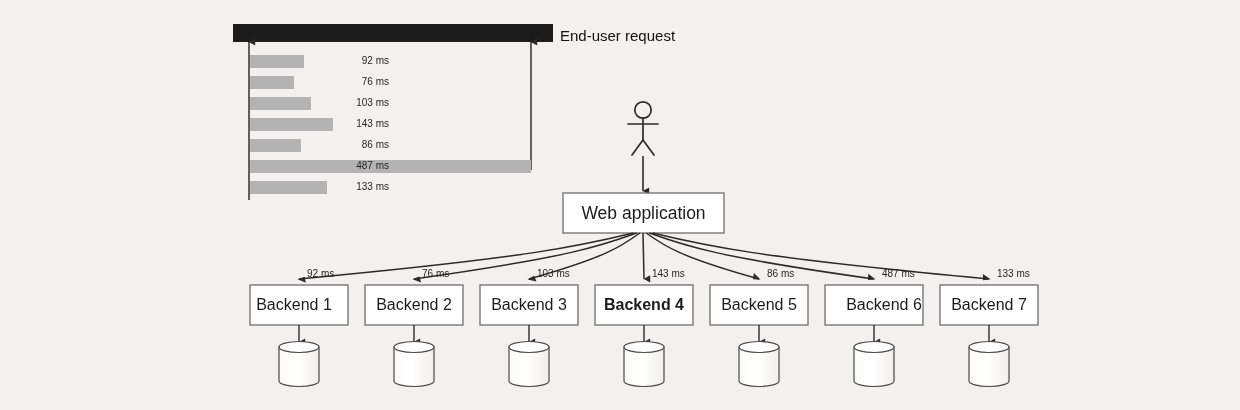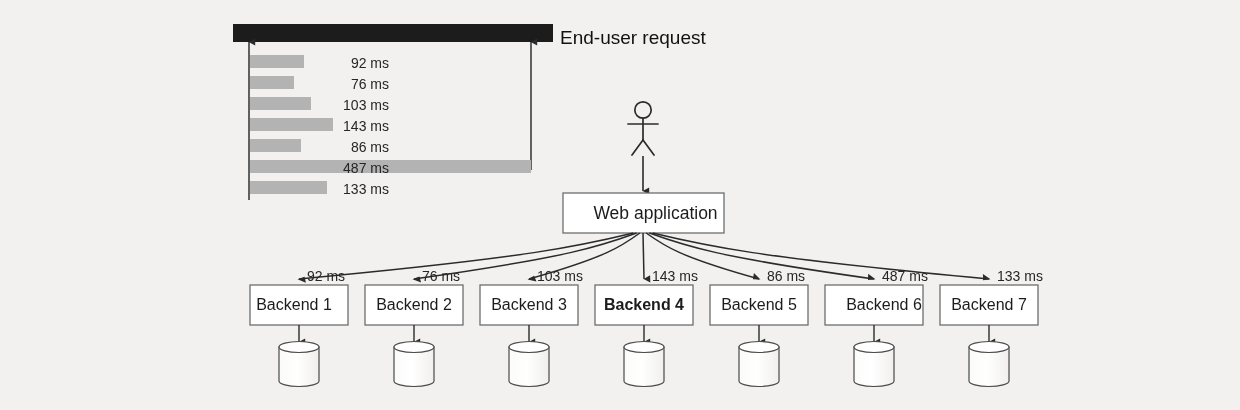--- a/index.html
+++ b/index.html
@@ -22,26 +22,26 @@
     width: 1240px;
     height: 410px;
   }
   .txt {
     position: absolute;
     color: #1c1c1c;
     white-space: nowrap;
     line-height: 1;
   }
   .ms-label {
-    font-size: 14px;
+    font-size: 10px;
     text-align: right;
     color: #262626;
   }
   .endlabel {
-    font-size: 19px;
+    font-size: 15px;
     color: #111111;
     text-align: right;
   }
   .boxlabel {
     position: absolute;
     display: flex;
     align-items: center;
     justify-content: center;
     color: #1c1c1c;
     font-size: 16px;
@@ -180,21 +180,21 @@
   <div id="ms-labels">
       <div class="txt ms-label" style="left: 229px; width: 160px; top: 55.5px;">92 ms</div>
       <div class="txt ms-label" style="left: 229px; width: 160px; top: 76.5px;">76 ms</div>
       <div class="txt ms-label" style="left: 229px; width: 160px; top: 97.5px;">103 ms</div>
       <div class="txt ms-label" style="left: 229px; width: 160px; top: 118.5px;">143 ms</div>
       <div class="txt ms-label" style="left: 229px; width: 160px; top: 139.5px;">86 ms</div>
       <div class="txt ms-label" style="left: 229px; width: 160px; top: 160.5px;">487 ms</div>
       <div class="txt ms-label" style="left: 229px; width: 160px; top: 181.5px;">133 ms</div>
     </div>
 
-  <div class="boxlabel applabel" style="left:563px; top:193px; width:161px; height:40px;padding-left:12px;">Web application</div>
+  <div class="boxlabel applabel" style="left:563px; top:193px; width:161px; height:40px;">Web application</div>
 
   <div id="backend-labels">
       <div class="boxlabel" style="left: 250px; top: 285px; width: 88px; height: 40px;">Backend 1</div>
       <div class="boxlabel" style="left: 365px; top: 285px; width: 98px; height: 40px;">Backend 2</div>
       <div class="boxlabel" style="left: 480px; top: 285px; width: 98px; height: 40px;">Backend 3</div>
       <div class="boxlabel" style="left: 595px; top: 285px; width: 98px; height: 40px; font-weight: bold;">Backend 4</div>
       <div class="boxlabel" style="left: 710px; top: 285px; width: 98px; height: 40px;">Backend 5</div>
       <div class="boxlabel" style="left: 825px; top: 285px; width: 118px; height: 40px;">Backend 6</div>
       <div class="boxlabel" style="left: 940px; top: 285px; width: 98px; height: 40px;">Backend 7</div>
     </div>

